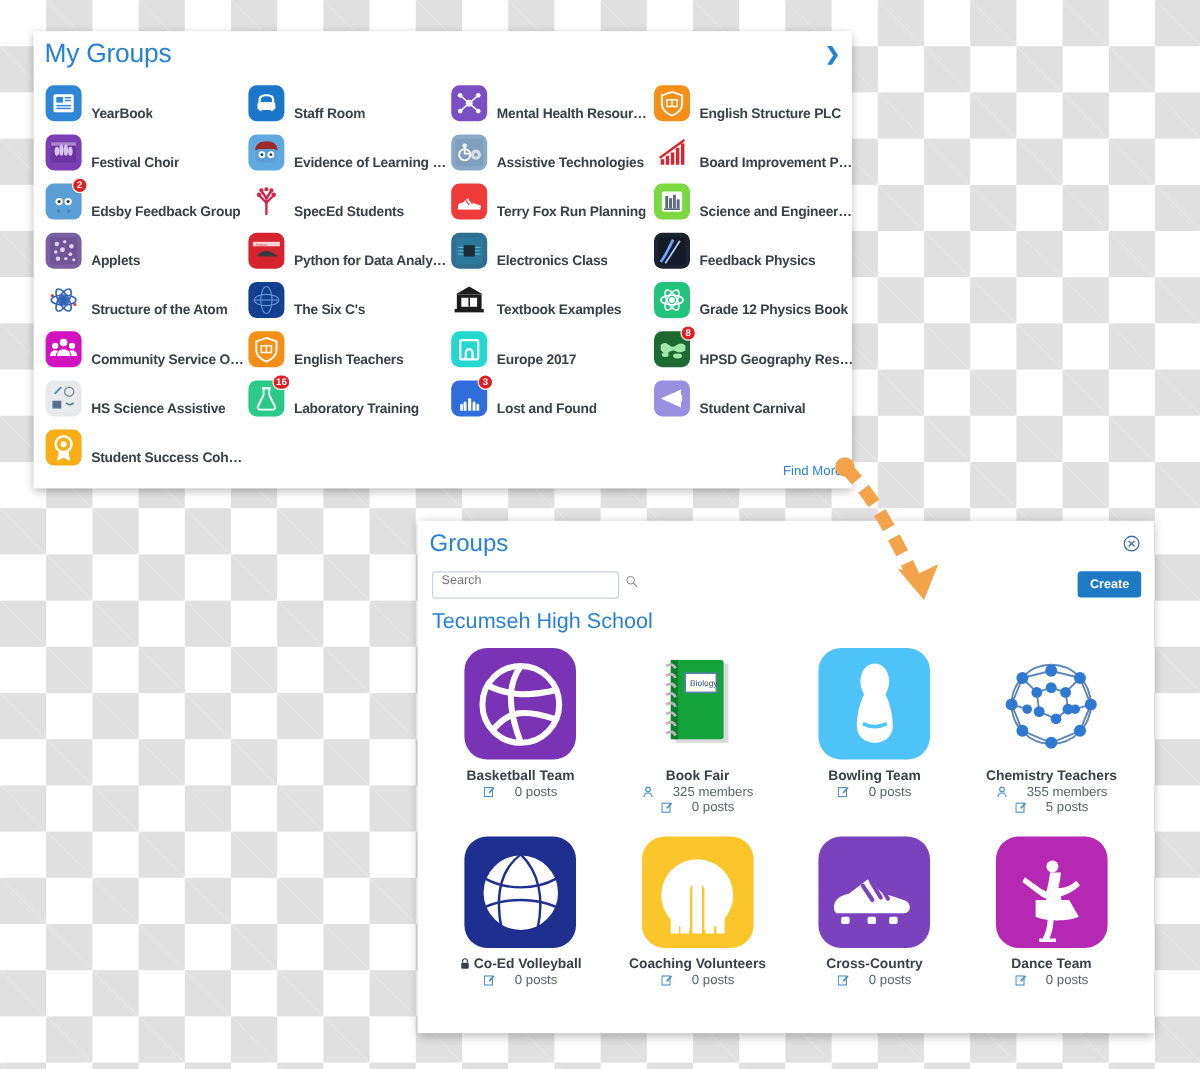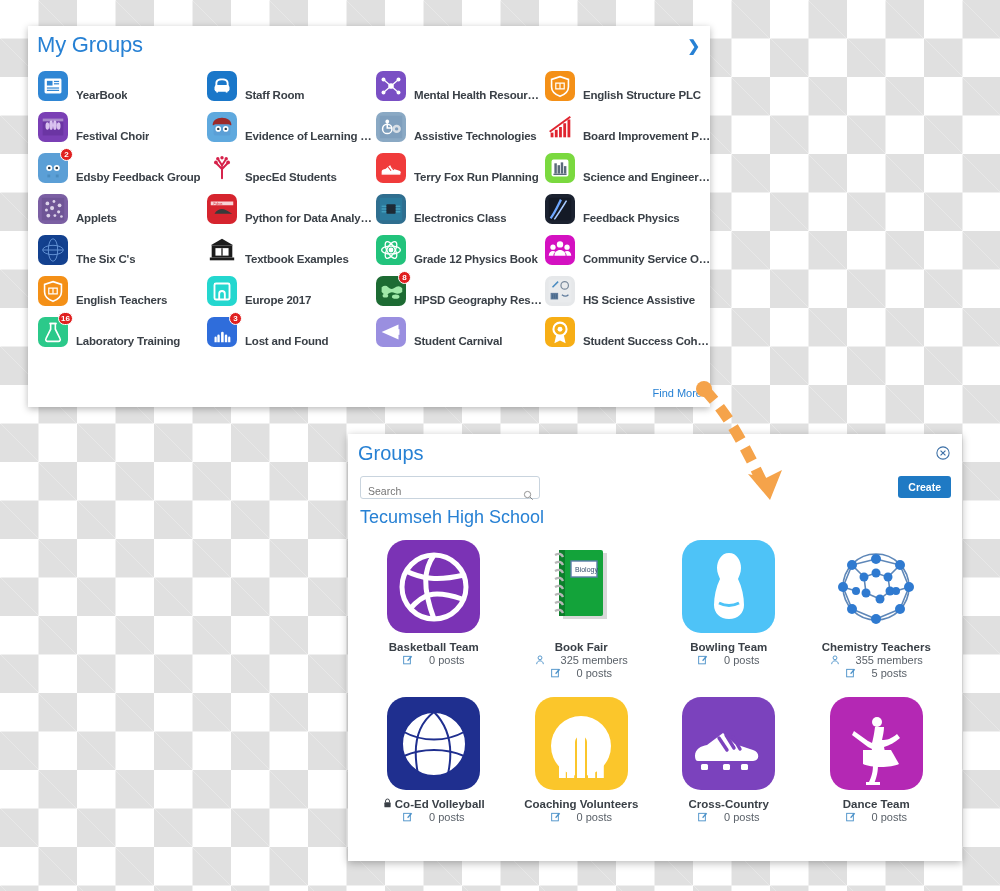--- a/index.html
+++ b/index.html
@@ -124,24 +124,24 @@
   #groups-close {
     position: absolute;
     right: 12px; top: 12px;
     width: 14px; height: 14px;
     cursor: pointer;
     color: #3a6ea5;
   }
   #search-box {
     position: absolute;
     left: 12px; top: 42px;
-    width: 180px; height: 23px;
+    width: 156px; height: 23px;
     border: 1px solid #c9d4de;
     border-radius: 3px;
-    display: flex; align-items: flex-end;
+    display: flex; align-items: flex-start;
     padding: 0 5px;
     background: #fff;
     gap: 16px;
   }
   #search-input {
     border: none; outline: none;
     flex: 1;
     font-size: 10.5px;
     color: #6b7178;
     font-family: "Liberation Sans", sans-serif;
@@ -468,20 +468,37 @@
         <div class="mg-ico-wrap">
           <div class="mg-ico" style="background: rgb(27, 34, 48);">
             <svg viewBox="0 0 32 32" width="30" height="30">
               <rect x="4" y="4" width="24" height="24" fill="#141a26"></rect>
               <path d="M6 26 C11 19, 13 14, 17 6" stroke="#6fa8ff" stroke-width="2.4" fill="none"></path>
               <path d="M10 27 C15 20, 18 15, 23 7" stroke="#a8cbff" stroke-width="1.6" fill="none"></path>
             </svg>
           </div>
         </div>
         <div class="mg-label">Feedback Physics</div>
+      </div>
+      <div class="mg-item">
+        <div class="mg-ico-wrap">
+          <div class="mg-ico" style="background: transparent;">
+            <svg viewBox="0 0 32 32" width="30" height="30">
+              <g stroke="#2f63b5" stroke-width="1.4" fill="none">
+                <ellipse cx="16" cy="16" rx="11" ry="4.5"></ellipse>
+                <ellipse cx="16" cy="16" rx="11" ry="4.5" transform="rotate(60 16 16)"></ellipse>
+                <ellipse cx="16" cy="16" rx="11" ry="4.5" transform="rotate(120 16 16)"></ellipse>
+              </g>
+              <circle cx="16" cy="16" r="4" fill="#2f63b5"></circle>
+              <circle cx="6" cy="12" r="1.4" fill="#e03a3a"></circle>
+              <circle cx="26" cy="20" r="1.4" fill="#e03a3a"></circle>
+            </svg>
+          </div>
+        </div>
+        <div class="mg-label">Structure of the Atom</div>
       </div>
       <div class="mg-item">
         <div class="mg-ico-wrap">
           <div class="mg-ico" style="background: rgb(19, 65, 143);">
             <svg viewBox="0 0 32 32" width="30" height="30">
               <circle cx="16" cy="16" r="12" fill="#123f8c"></circle>
               <g stroke="#6f9fe0" stroke-width="1" fill="none" opacity=".9">
                 <ellipse cx="16" cy="16" rx="5" ry="12"></ellipse>
                 <ellipse cx="16" cy="16" rx="11" ry="5"></ellipse>
                 <line x1="5" y1="16" x2="27" y2="16"></line>

